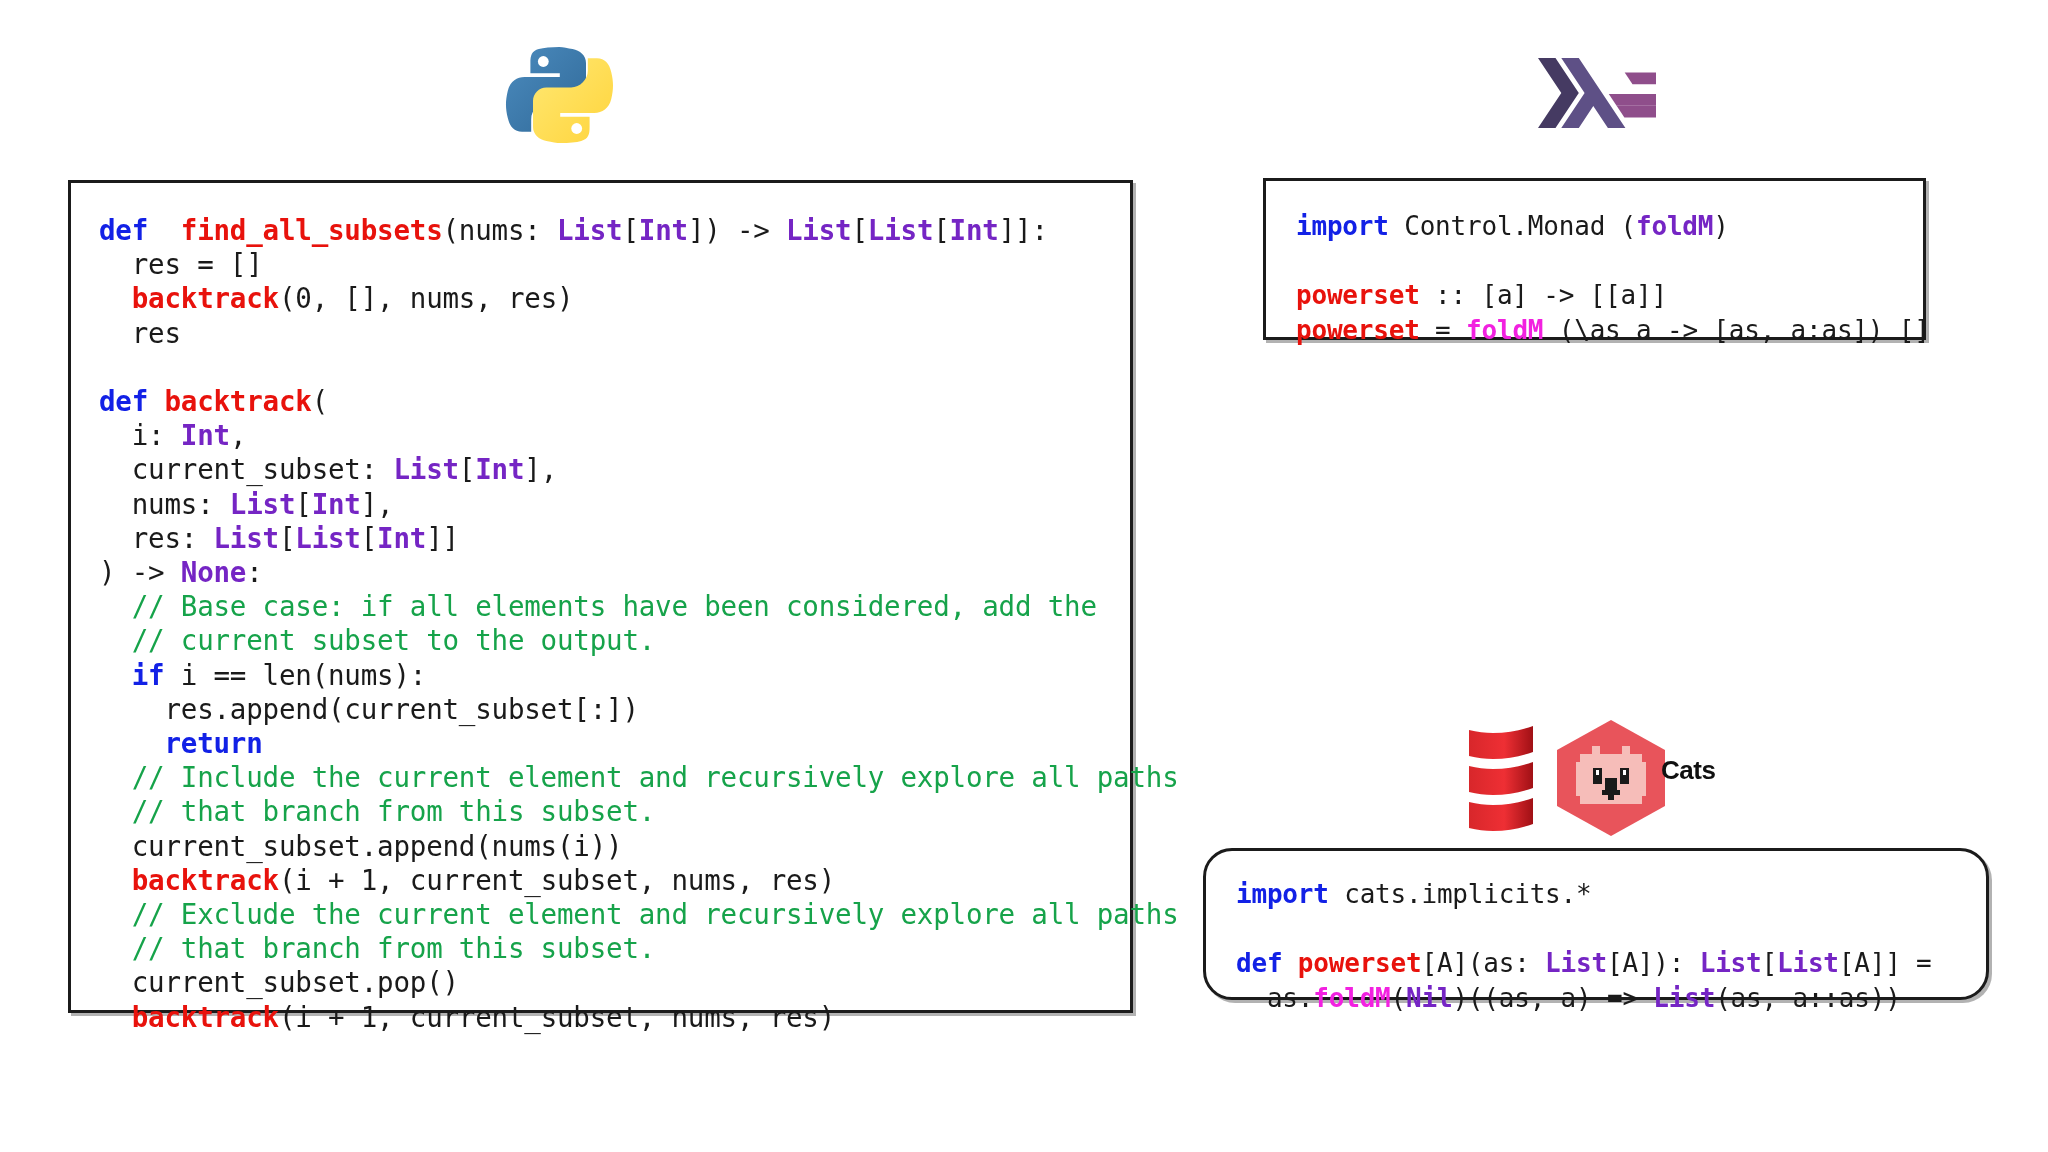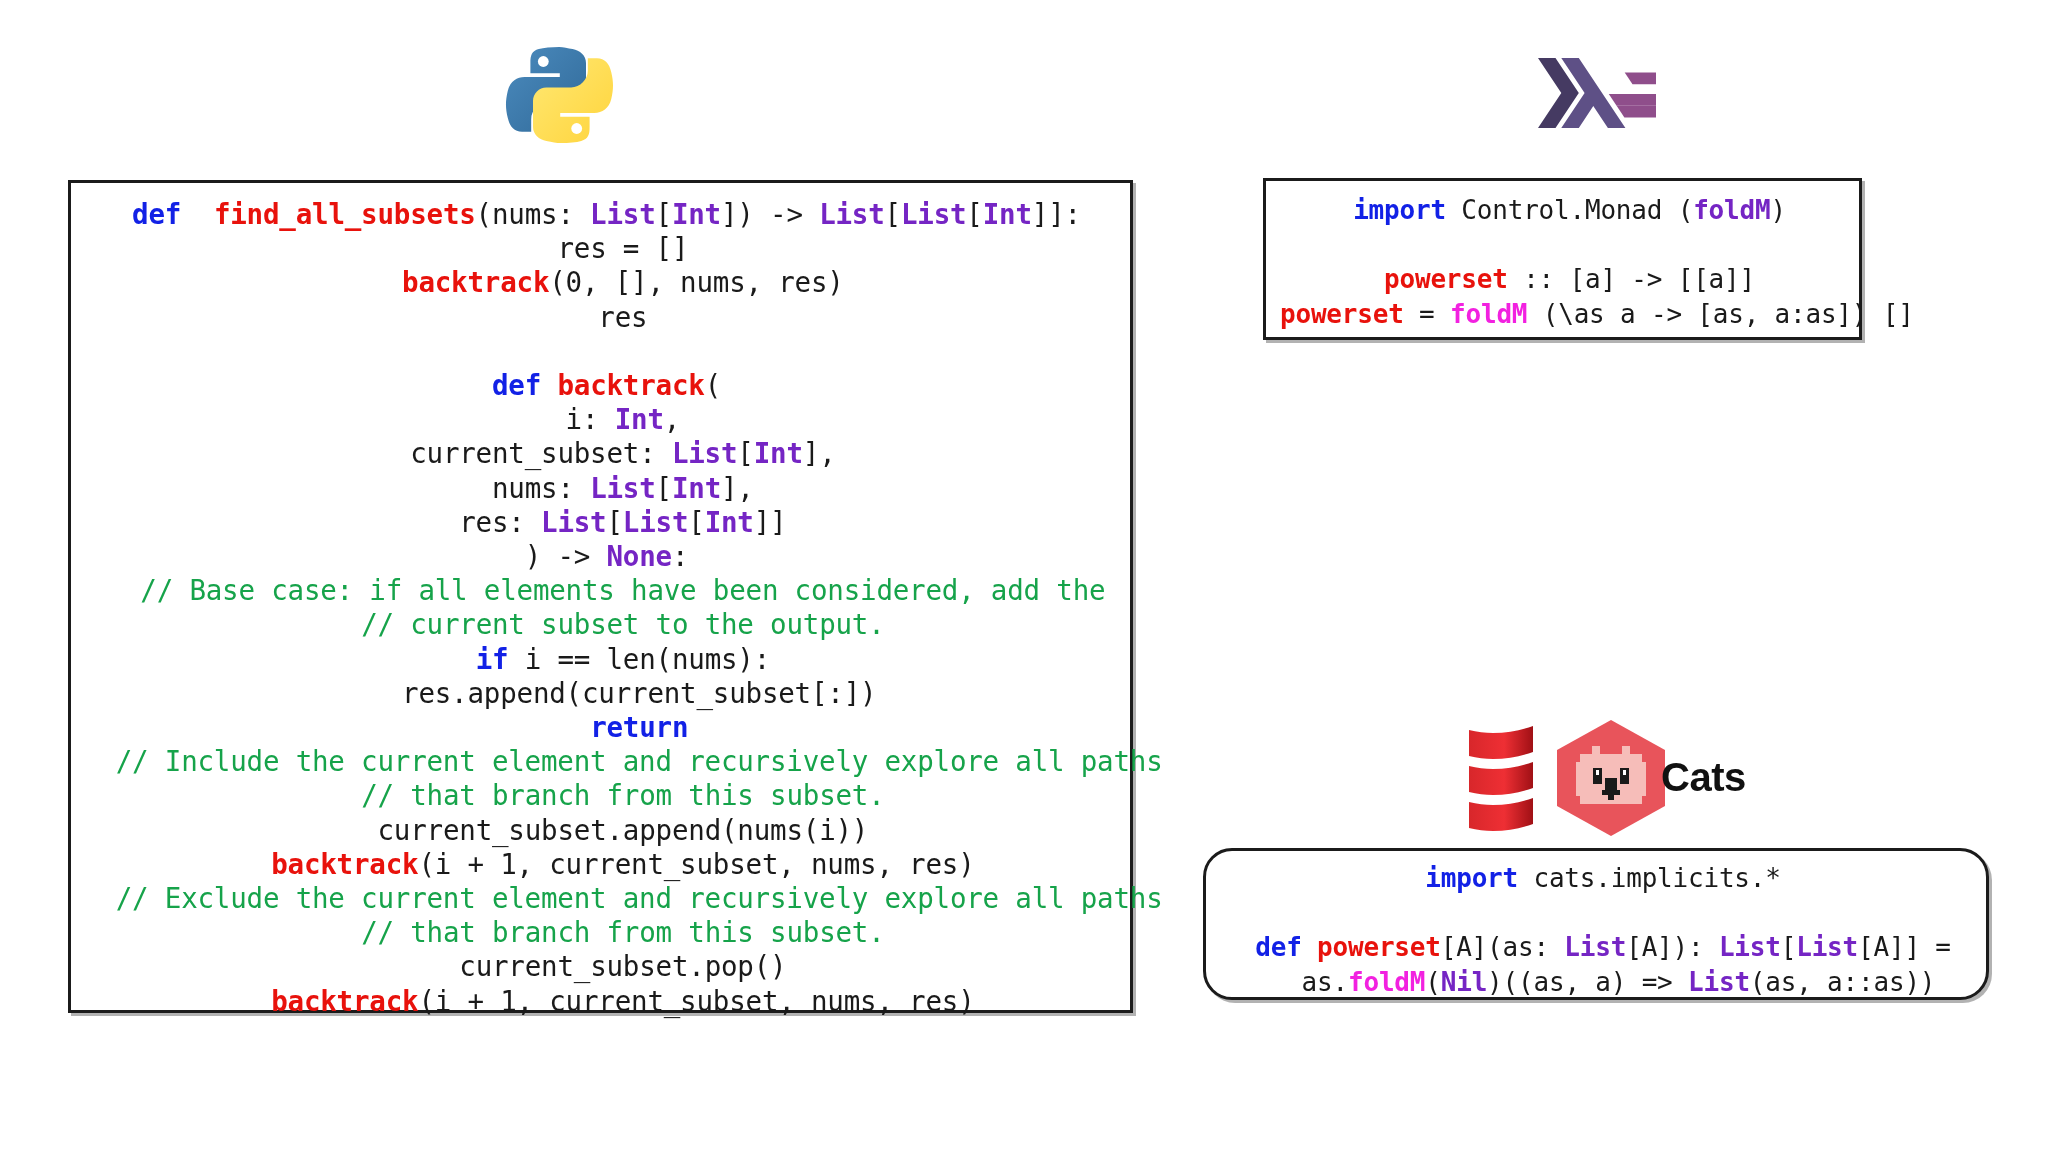--- a/index.html
+++ b/index.html
@@ -17,25 +17,24 @@
 
   
   .code-box {
     position: absolute;
     box-sizing: border-box;
     background: #ffffff;
     border: 3px solid #1b1b1b;
     box-shadow: 3px 3px 0 rgba(0,0,0,0.30);
   }
   .code-box pre {
-    margin: 0;
+    margin: 16px;
     font-family: "DejaVu Sans Mono", monospace;
     white-space: pre;
     color: #1a1a1a;
-    text-align: center;
   }
 
   
   .kw      { color: #1221e6; font-weight: bold; }   
   .fn      { color: #e8120c; font-weight: bold; }   
   .type    { color: #7525c4; font-weight: bold; }   
   .cmt     { color: #16a34a; }                      
   .mag     { color: #f221e0; font-weight: bold; }   
   .plain   { color: #1a1a1a; }
 
@@ -47,21 +46,21 @@
   }
   #python-box pre {
     font-size: 27.5px;
     line-height: 34.2px;
     letter-spacing: -0.2px;
   }
 
   
   #haskell-box {
     left: 1263px; top: 178px;
-    width: 599px; height: 162px;
+    width: 663px; height: 162px;
     padding: 12px 0 0 14px;
   }
   #haskell-box pre {
     font-size: 26px;
     line-height: 34.5px;
     letter-spacing: -0.2px;
   }
 
   
   #cats-box {
@@ -80,21 +79,21 @@
   .logo { position: absolute; }
   #python-logo { left: 505px;  top: 40px;  width: 110px; height: 110px; }
   #haskell-logo{ left: 1538px; top: 58px;  width: 118px; height: 70px;  }
   #scala-logo  { left: 1464px; top: 726px; width: 74px;  height: 110px; }
   #cats-logo   { left: 1552px; top: 718px; width: 118px; height: 120px; }
   #cats-word   {
     position: absolute;
     left: 1661px; top: 755px;
     font-family: "Liberation Sans", sans-serif;
     font-weight: bold;
-    font-size: 40px;
+    font-size: 26px;
     color: #111111;
     letter-spacing: -0.5px;
   }
 </style>
 </head>
 <body>
 
 <svg class="logo" id="python-logo" viewBox="0 0 110 110" xmlns="http://www.w3.org/2000/svg">
   <defs>
     <linearGradient id="pyBlue" x1="0" y1="0" x2="1" y2="1">

